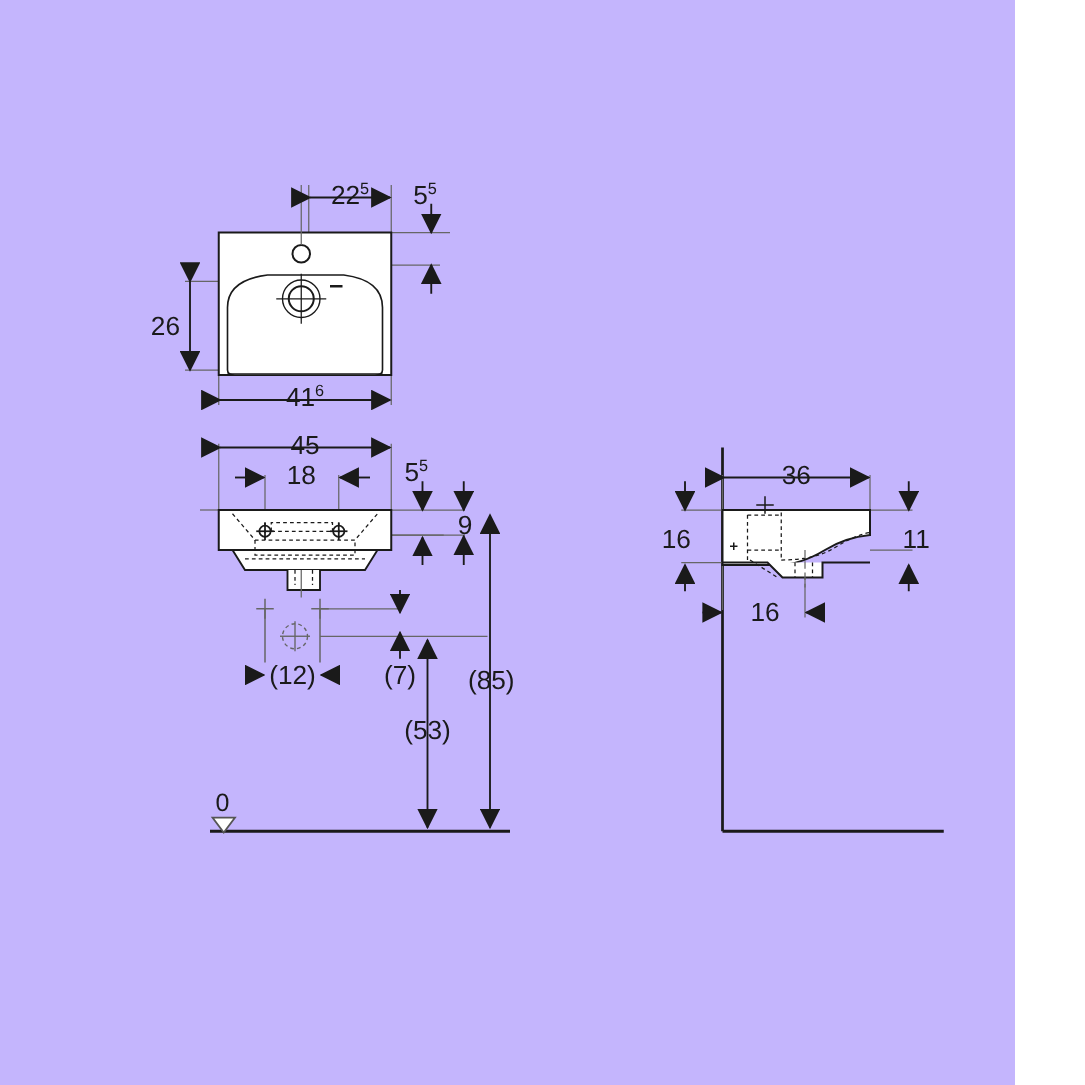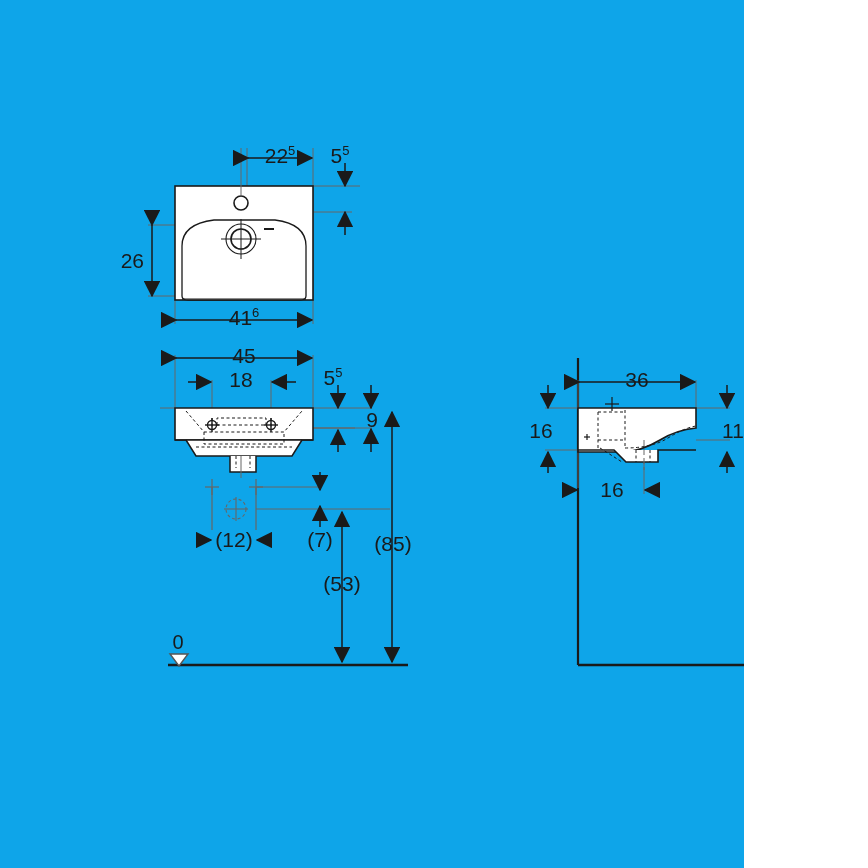--- a/index.html
+++ b/index.html
@@ -5,23 +5,23 @@
   html, body {
     margin: 0;
     padding: 0;
     background: #ffffff;
   }
   body {
     font-family: "Liberation Sans", sans-serif;
   }
   #drawing-root {
     position: relative;
-    width: 744px;
+    width: 812px;
     height: 868px;
-    background: #0ea5e9;
+    background: #c4b5fd;
     overflow: hidden;
   }
   svg.sheet {
     display: block;
     width: 868px;
     height: 868px;
   }
   .dimtext {
     font-family: "Liberation Sans", sans-serif;
     font-size: 21px;

